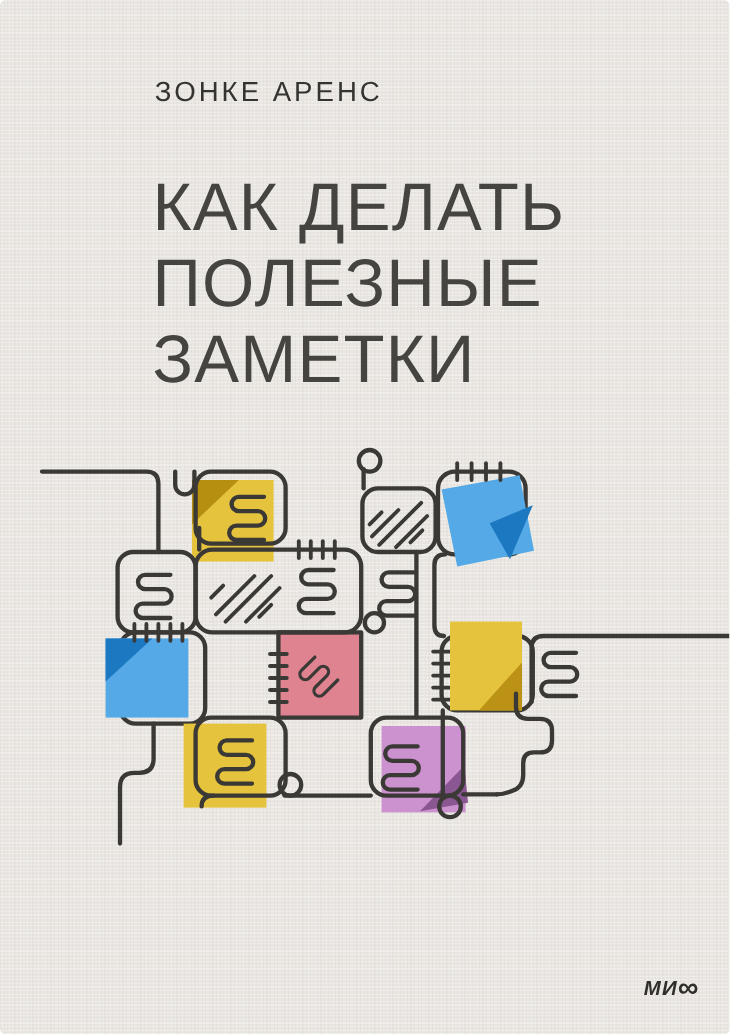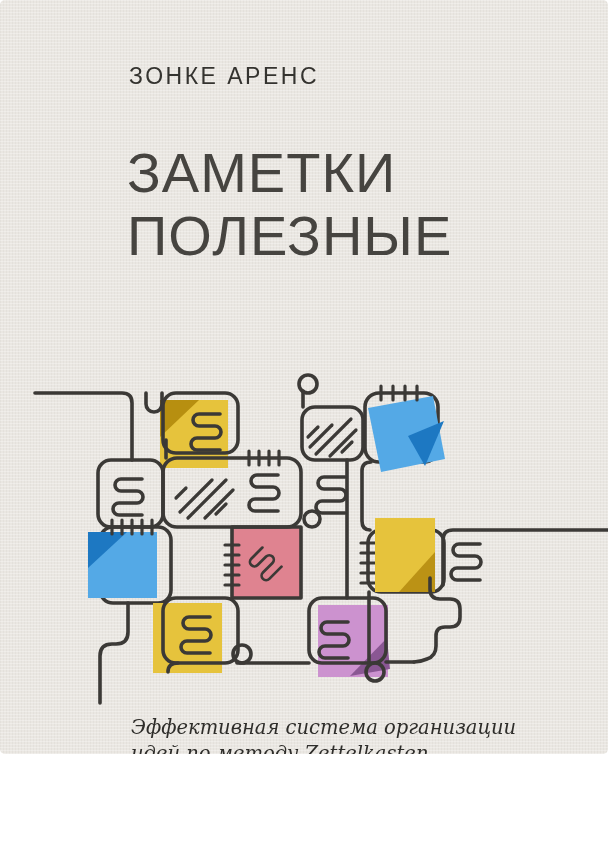--- a/index.html
+++ b/index.html
@@ -1,17 +1,17 @@
 <!DOCTYPE html>
 <html><head>
 <meta charset="utf-8">
 <style>
   html,body{margin:0;padding:0;background:#ffffff;}
   .cover{
-    position:relative;width:608px;height:754px;overflow:hidden;
+    position:relative;width:608px;height:862px;overflow:hidden;
     background:#eae7e2;border-radius:5px;
     font-family:"Liberation Sans", sans-serif;
   }
   
   .cover::before{
     content:"";position:absolute;inset:0;pointer-events:none;
     background-image:
       repeating-linear-gradient(0deg, rgba(255,255,255,.28) 0 1px, rgba(0,0,0,0) 1px 3px),
       repeating-linear-gradient(90deg, rgba(110,104,92,.05) 0 1px, rgba(0,0,0,0) 1px 3px);
   }
@@ -42,22 +42,23 @@
   .thin{stroke:#3b3936;stroke-width:3.2;fill:none;stroke-linecap:round;}
 </style>
 </head>
 <body>
 
 <div class="cover">
 
   <div class="author">ЗОНКЕ АРЕНС</div>
 
   <h1 class="title">
+    <div>КАК ДЕЛАТЬ</div>
+    <div>ПОЛЕЗНЫЕ</div>
     <div>ЗАМЕТКИ</div>
-    <div>ПОЛЕЗНЫЕ</div>
   </h1>
 
   <svg class="illu" width="608" height="350" viewBox="0 363 608 350" xmlns="http://www.w3.org/2000/svg">
     <defs>
       <path id="sq" d="M14,-17 H-7 a6,6 0 0 0 0,12 H9 a6,6 0 0 1 0,12 H-9 a6,6 0 0 0 0,12 H14"></path>
       <path id="tick" d="M0,-7 V7"></path>
     </defs>
 
     <g class="net">
       <rect x="365" y="393" width="73" height="69" rx="14"></rect>
@@ -167,20 +168,16 @@
       <use href="#sq" transform="translate(128,496)"></use>
       <use href="#sq" transform="translate(264,492)"></use>
       <use href="#sq" transform="translate(331,494)"></use>
       <use href="#sq" transform="translate(466,561)"></use>
       <use href="#sq" transform="translate(196,634)"></use>
       <use href="#sq" transform="translate(334,639)"></use>
       <use href="#sq" transform="translate(264,564) rotate(-45) scale(0.75)"></use>
     </g>
   </svg>
 
-  <div class="subtitle">
-    <div>Эффективная система организации</div>
-    <div>идей по методу Zettelkasten</div>
-  </div>
 
   <div class="logo"><span>МИ</span><span class="inf">∞</span></div>
 
 </div>
 
 </body></html>

